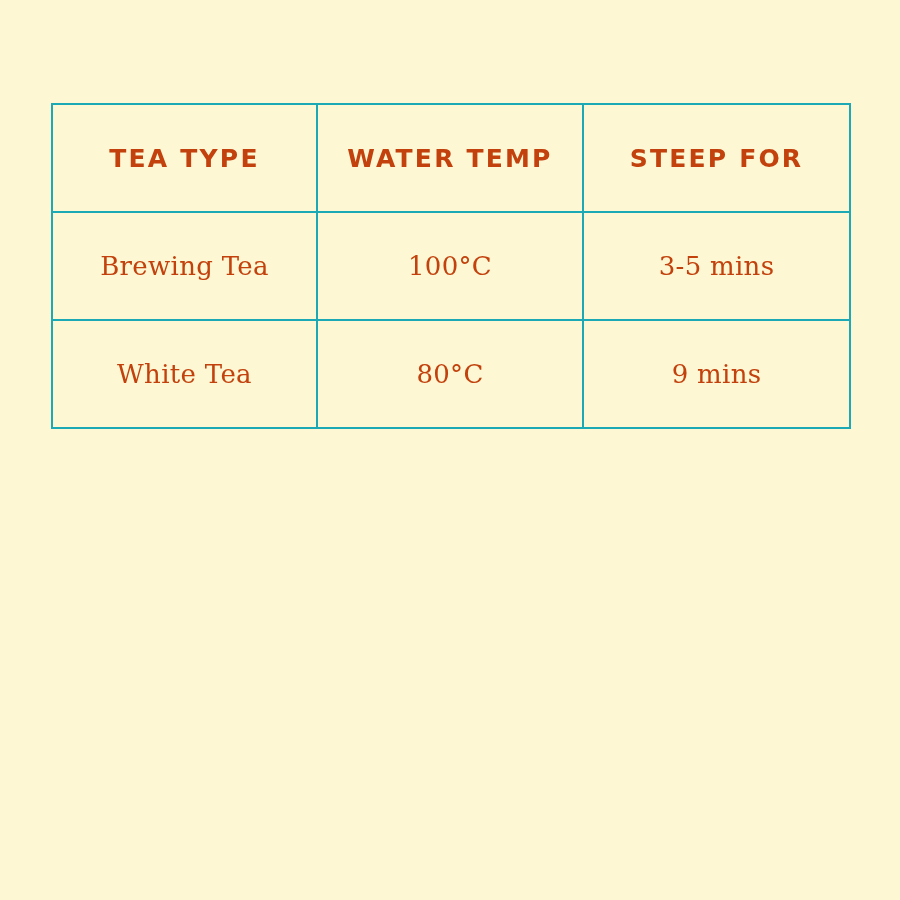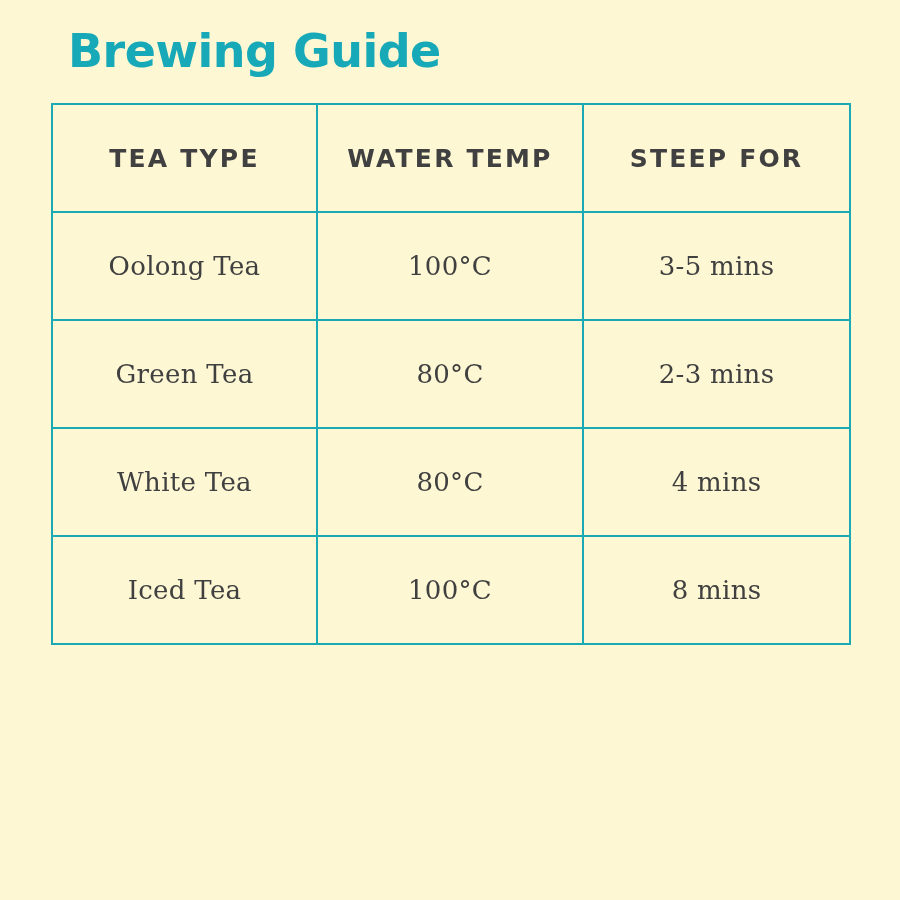--- a/index.html
+++ b/index.html
@@ -39,21 +39,21 @@
   }
   table.brew {
     border-collapse: collapse;
     width: 798px;
     table-layout: fixed;
   }
   table.brew td, table.brew th {
     border: 2px solid #1BA9B5;
     text-align: center;
     vertical-align: middle;
-    color: #404040;
+    color: #c2410c;
     padding: 0;
   }
   table.brew th {
     height: 106px;
     font-family: "DejaVu Sans", sans-serif;
     font-weight: bold;
     font-size: 25px;
     letter-spacing: 2.2px;
     text-transform: uppercase;
   }
@@ -66,54 +66,43 @@
   }
   col.c1 { width: 265px; }
   col.c2 { width: 266px; }
   col.c3 { width: 267px; }
 </style>
 </head>
 <body>
 
 <div class="page">
 
-  <div class="title">Brewing Guide</div>
 
   <div class="table-wrap">
     <table class="brew">
       <colgroup>
         <col class="c1">
           <col class="c2">
           <col class="c3">
       </colgroup>
       <thead>
         <tr>
           <th>TEA TYPE</th>
           <th>WATER TEMP</th>
           <th>STEEP FOR</th>
         </tr>
       </thead>
       <tbody>
         <tr>
-          <td>Oolong Tea</td>
+          <td>Brewing Tea</td>
           <td>100°C</td>
           <td>3-5 mins</td>
         </tr>
         <tr>
-          <td>Green Tea</td>
-          <td>80°C</td>
-          <td>2-3 mins</td>
-        </tr>
-        <tr>
           <td>White Tea</td>
           <td>80°C</td>
-          <td>4 mins</td>
-        </tr>
-        <tr>
-          <td>Iced Tea</td>
-          <td>100°C</td>
-          <td>8 mins</td>
+          <td>9 mins</td>
         </tr>
       </tbody>
     </table>
   </div>
 
 </div>
 
 </body></html>

